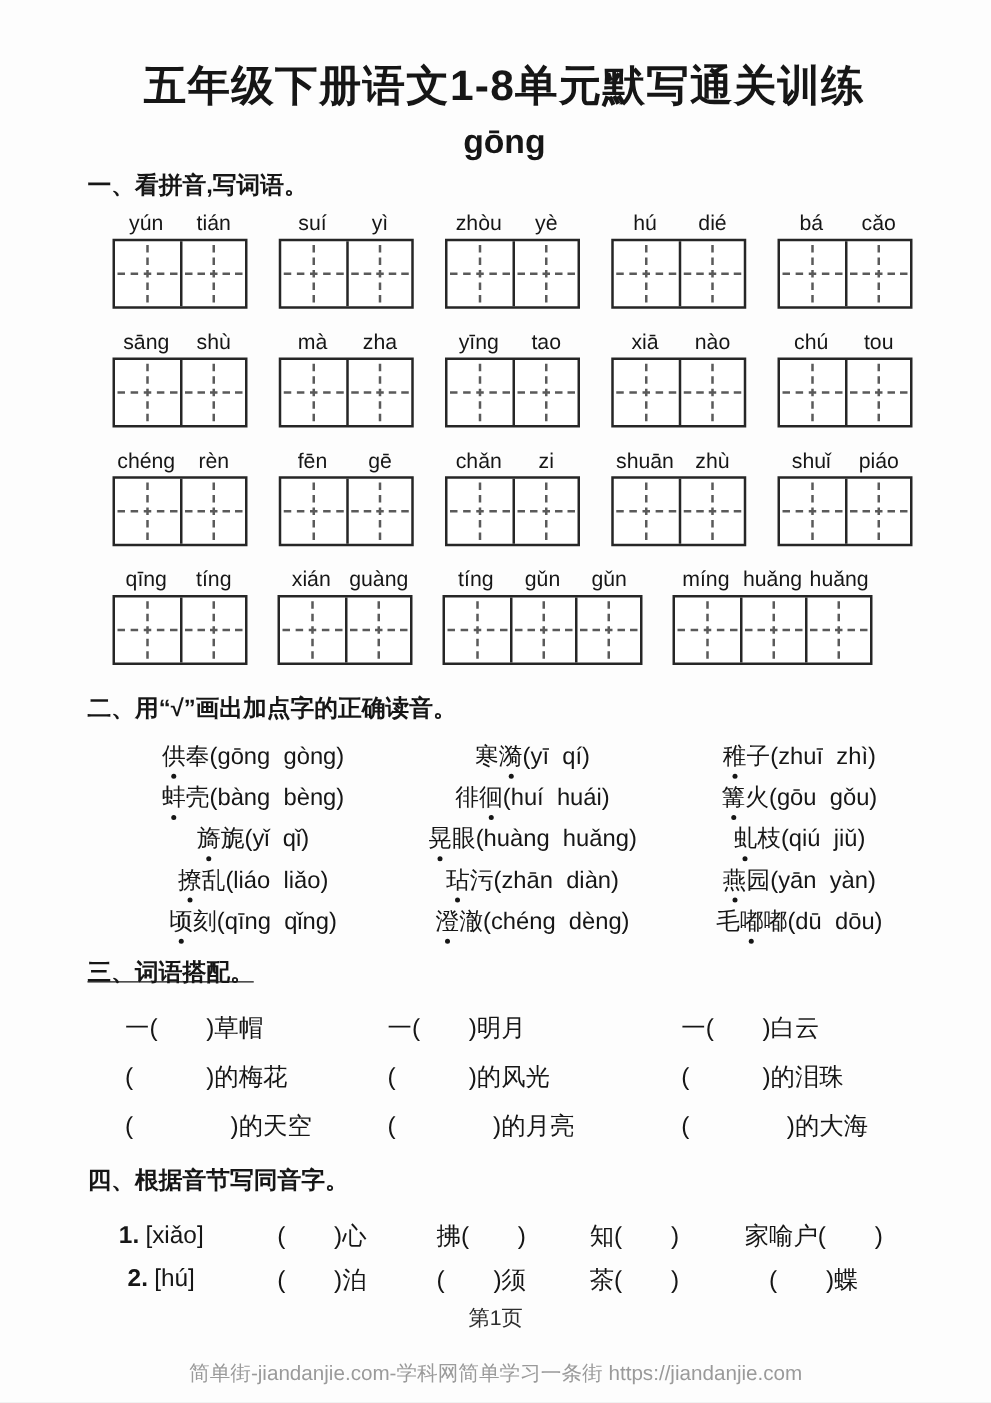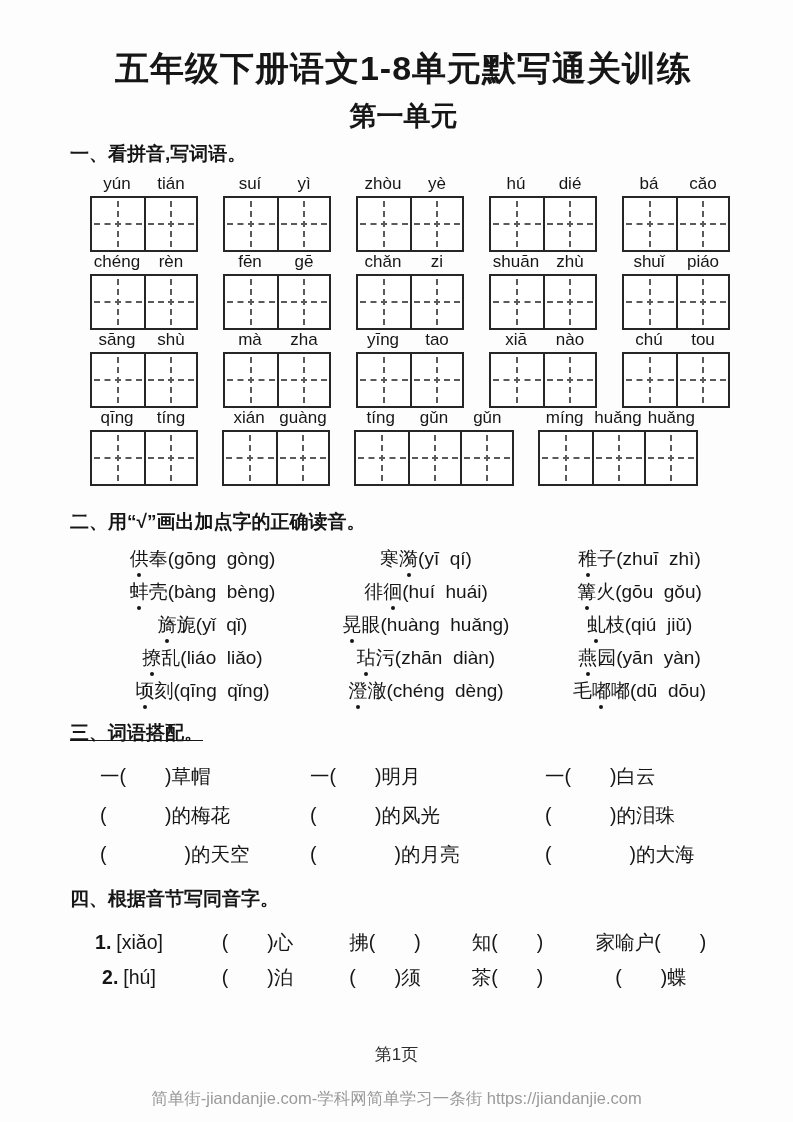--- a/index.html
+++ b/index.html
@@ -16,21 +16,21 @@
   }
   .title{font-size:34px;font-weight:bold;text-align:center;margin:0 0 6px 0;letter-spacing:1px;}
   .subtitle{font-size:27px;font-weight:bold;text-align:center;margin:0 0 8px 0;}
   .sec-heading{font-size:19px;font-weight:bold;margin:0;line-height:24px;}
   .sec1-heading{margin-bottom:8px;}
   .sec2-heading{margin-top:24px;margin-bottom:8px;}
   .sec3-heading{margin-top:14px;margin-bottom:12px;text-decoration:underline;}
   .sec4-heading{margin-top:13px;margin-bottom:14px;}
 
   
-  .pinyin-row{display:flex;gap:25px;align-items:flex-start;padding-left:20px;}
+  .pinyin-row{display:flex;gap:25px;margin-bottom:17px;align-items:flex-start;padding-left:20px;}
   .pinyin-row.last{gap:24px;}
   .pgroup{flex:0 0 auto;}
   .plabels{display:flex;margin-bottom:2px;}
   .psyll{flex:1;text-align:center;font-size:17px;line-height:20px;white-space:nowrap;}
   .wgrid{display:flex;border:2px solid #262626;background:#fff;}
   .wcell{width:52px;height:52px;position:relative;border-left:2px solid #262626;box-sizing:border-box;}
   .wcell:first-child{border-left:none;}
   .wcell::before{content:"";position:absolute;left:2px;right:2px;top:50%;margin-top:-1px;border-top:2px dashed #5a5a5a;}
   .wcell::after{content:"";position:absolute;top:3px;bottom:3px;left:50%;margin-left:-1px;border-left:2px dashed #5a5a5a;}
 
@@ -54,21 +54,21 @@
   
   .footer{position:absolute;left:0;right:0;bottom:12px;text-align:center;}
   .page-num{font-size:17px;color:#2e2e2e;margin-bottom:22px;}
   .site-line{font-size:16.5px;color:#9a9a9a;}
 </style>
 </head>
 <body>
 
 <div class="page">
   <h1 class="title">五年级下册语文1-8单元默写通关训练</h1>
-  <h2 class="subtitle">第一单元</h2>
+  <h2 class="subtitle">gōng</h2>
 
   <div class="sec-heading sec1-heading">一、看拼音,写词语。</div>
   <div id="pinyin-rows">
       <div class="pinyin-row">
         <div class="pgroup">
           <div class="plabels">
             <span class="psyll">yún</span>
             <span class="psyll">tián</span>
           </div>
           <div class="wgrid">
@@ -113,20 +113,72 @@
           </div>
           <div class="wgrid">
             <div class="wcell"></div>
             <div class="wcell"></div>
           </div>
         </div>
       </div>
       <div class="pinyin-row">
         <div class="pgroup">
           <div class="plabels">
+            <span class="psyll">sāng</span>
+            <span class="psyll">shù</span>
+          </div>
+          <div class="wgrid">
+            <div class="wcell"></div>
+            <div class="wcell"></div>
+          </div>
+        </div>
+        <div class="pgroup">
+          <div class="plabels">
+            <span class="psyll">mà</span>
+            <span class="psyll">zha</span>
+          </div>
+          <div class="wgrid">
+            <div class="wcell"></div>
+            <div class="wcell"></div>
+          </div>
+        </div>
+        <div class="pgroup">
+          <div class="plabels">
+            <span class="psyll">yīng</span>
+            <span class="psyll">tao</span>
+          </div>
+          <div class="wgrid">
+            <div class="wcell"></div>
+            <div class="wcell"></div>
+          </div>
+        </div>
+        <div class="pgroup">
+          <div class="plabels">
+            <span class="psyll">xiā</span>
+            <span class="psyll">nào</span>
+          </div>
+          <div class="wgrid">
+            <div class="wcell"></div>
+            <div class="wcell"></div>
+          </div>
+        </div>
+        <div class="pgroup">
+          <div class="plabels">
+            <span class="psyll">chú</span>
+            <span class="psyll">tou</span>
+          </div>
+          <div class="wgrid">
+            <div class="wcell"></div>
+            <div class="wcell"></div>
+          </div>
+        </div>
+      </div>
+      <div class="pinyin-row">
+        <div class="pgroup">
+          <div class="plabels">
             <span class="psyll">chéng</span>
             <span class="psyll">rèn</span>
           </div>
           <div class="wgrid">
             <div class="wcell"></div>
             <div class="wcell"></div>
           </div>
         </div>
         <div class="pgroup">
           <div class="plabels">
@@ -155,72 +207,20 @@
           </div>
           <div class="wgrid">
             <div class="wcell"></div>
             <div class="wcell"></div>
           </div>
         </div>
         <div class="pgroup">
           <div class="plabels">
             <span class="psyll">shuǐ</span>
             <span class="psyll">piáo</span>
-          </div>
-          <div class="wgrid">
-            <div class="wcell"></div>
-            <div class="wcell"></div>
-          </div>
-        </div>
-      </div>
-      <div class="pinyin-row">
-        <div class="pgroup">
-          <div class="plabels">
-            <span class="psyll">sāng</span>
-            <span class="psyll">shù</span>
-          </div>
-          <div class="wgrid">
-            <div class="wcell"></div>
-            <div class="wcell"></div>
-          </div>
-        </div>
-        <div class="pgroup">
-          <div class="plabels">
-            <span class="psyll">mà</span>
-            <span class="psyll">zha</span>
-          </div>
-          <div class="wgrid">
-            <div class="wcell"></div>
-            <div class="wcell"></div>
-          </div>
-        </div>
-        <div class="pgroup">
-          <div class="plabels">
-            <span class="psyll">yīng</span>
-            <span class="psyll">tao</span>
-          </div>
-          <div class="wgrid">
-            <div class="wcell"></div>
-            <div class="wcell"></div>
-          </div>
-        </div>
-        <div class="pgroup">
-          <div class="plabels">
-            <span class="psyll">xiā</span>
-            <span class="psyll">nào</span>
-          </div>
-          <div class="wgrid">
-            <div class="wcell"></div>
-            <div class="wcell"></div>
-          </div>
-        </div>
-        <div class="pgroup">
-          <div class="plabels">
-            <span class="psyll">chú</span>
-            <span class="psyll">tou</span>
           </div>
           <div class="wgrid">
             <div class="wcell"></div>
             <div class="wcell"></div>
           </div>
         </div>
       </div>
       <div class="pinyin-row last">
         <div class="pgroup">
           <div class="plabels">

